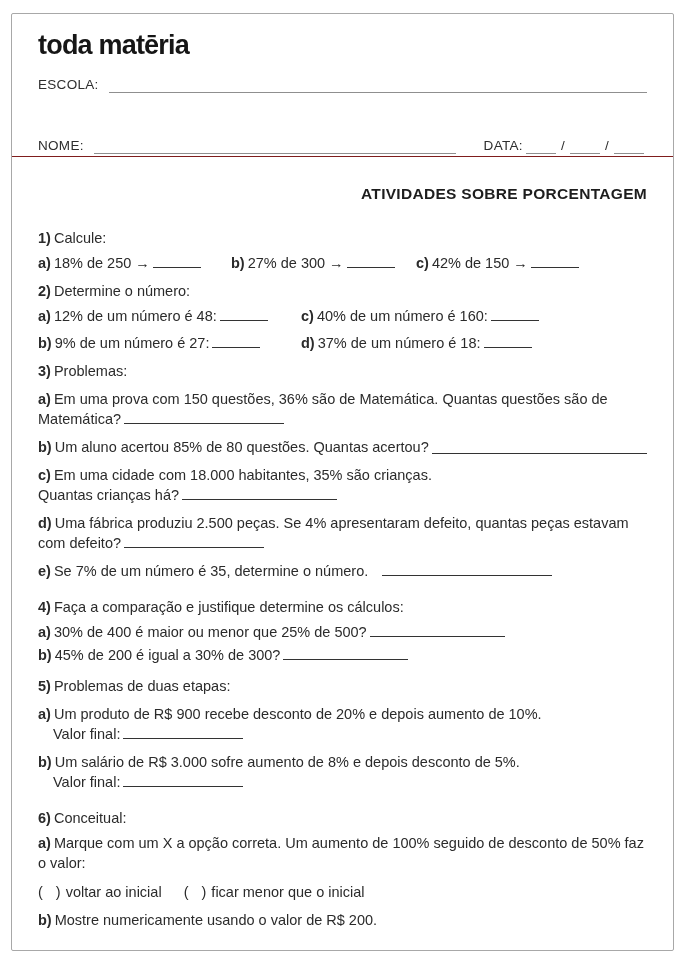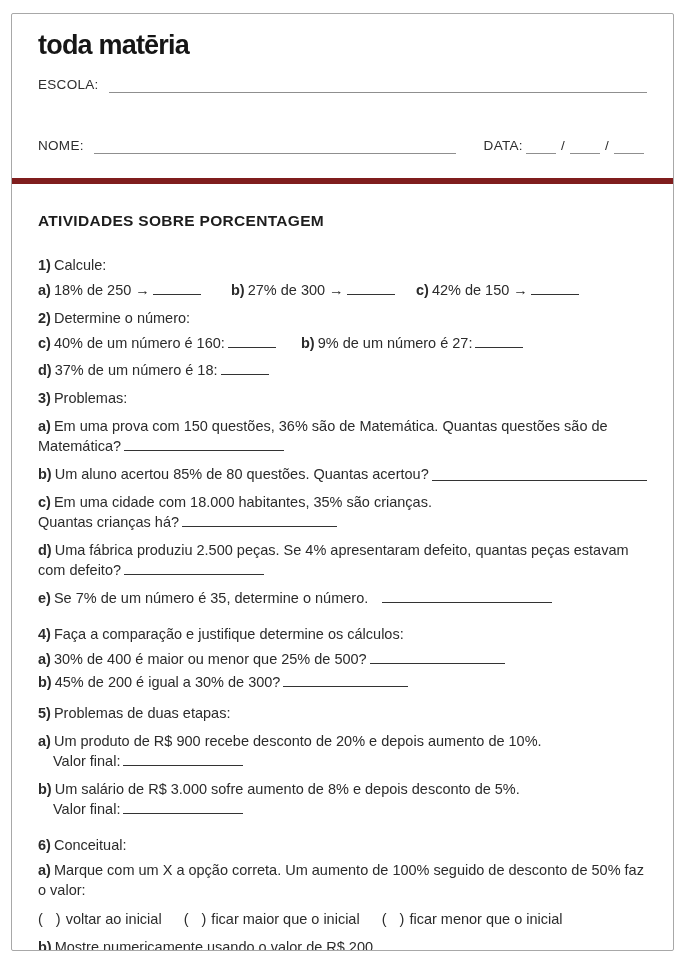--- a/index.html
+++ b/index.html
@@ -17,22 +17,22 @@
     width: 663px; height: 938px;
     border: 1px solid #a8a8a8;
     border-radius: 2px;
     background: #fff;
     display: flex;
     flex-direction: column;
     overflow: hidden;
   }
   
   .header {
-    padding: 16px 26px 24px 26px;
-    border-bottom: 6px solid #7f1d1d;
+    padding: 16px 26px 2px 26px;
+    border-bottom: 1px solid #7f1d1d;
   }
   .logo {
     font-size: 27px;
     font-weight: bold;
     letter-spacing: -0.8px;
     color: #161616;
     margin-bottom: 16px;
   }
   .hrow {
     display: flex;
@@ -60,21 +60,21 @@
   
   .content {
     flex: 1 1 auto;
     padding: 22px 26px 0 26px;
     font-size: 14.5px;
     line-height: 1.38;
     display: flex;
     flex-direction: column;
   }
   .title {
-    text-align: left;
+    text-align: right;
     font-weight: bold;
     font-size: 15.5px;
     letter-spacing: 0.3px;
     color: #1d1d1d;
     margin: 4px 0 16px 0;
   }
   .q-block { margin-top: 8px; }
   .q-head { margin-bottom: 5px; }
   b.lbl { font-weight: 700; margin-right: 3px; }
   .row { margin: 3px 0; }
@@ -163,20 +163,23 @@
         </span>
       </div>
     </div>
 
     <div class="q-block">
       <div class="q-head">
         <b class="lbl">2)</b><span>Determine o número:</span>
       </div>
       <div class="q2-grid">
         <span class="q2-cell">
+          <b class="lbl">a)</b><span>12% de um número é 48:</span><span class="blank w48"></span>
+        </span>
+        <span class="q2-cell">
           <b class="lbl">c)</b><span>40% de um número é 160:</span><span class="blank w48"></span>
         </span>
         <span class="q2-cell">
           <b class="lbl">b)</b><span>9% de um número é 27:</span><span class="blank w48"></span>
         </span>
         <span class="q2-cell">
           <b class="lbl">d)</b><span>37% de um número é 18:</span><span class="blank w48"></span>
         </span>
       </div>
     </div>
@@ -235,23 +238,20 @@
         <b class="lbl">6)</b><span>Conceitual:</span>
       </div>
       <div class="row">
         <b class="lbl">a)</b><span>Marque com um X a opção correta. Um aumento de 100% seguido de desconto de 50% faz o valor:</span>
       </div>
       <div class="options-row">
         <span class="option">
           <span class="marker">( )</span> <span>voltar ao inicial</span>
         </span>
         <span class="option">
-          <span class="marker">( )</span> <span>ficar maior que o inicial</span>
-        </span>
-        <span class="option">
           <span class="marker">( )</span> <span>ficar menor que o inicial</span>
         </span>
       </div>
       <div class="para">
         <b class="lbl">b)</b><span>Mostre numericamente usando o valor de R$ 200.</span>
       </div>
 
     </div>
 
   </div>

